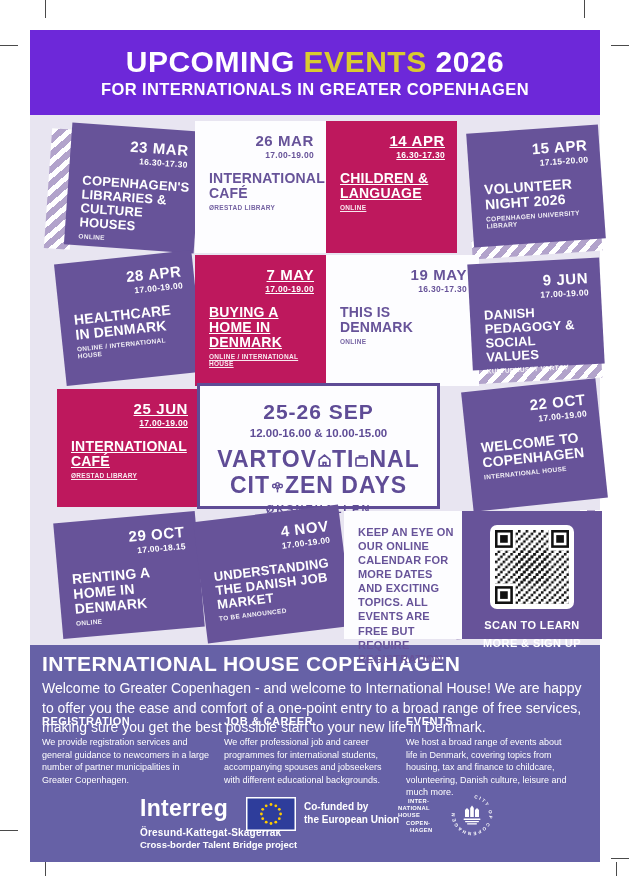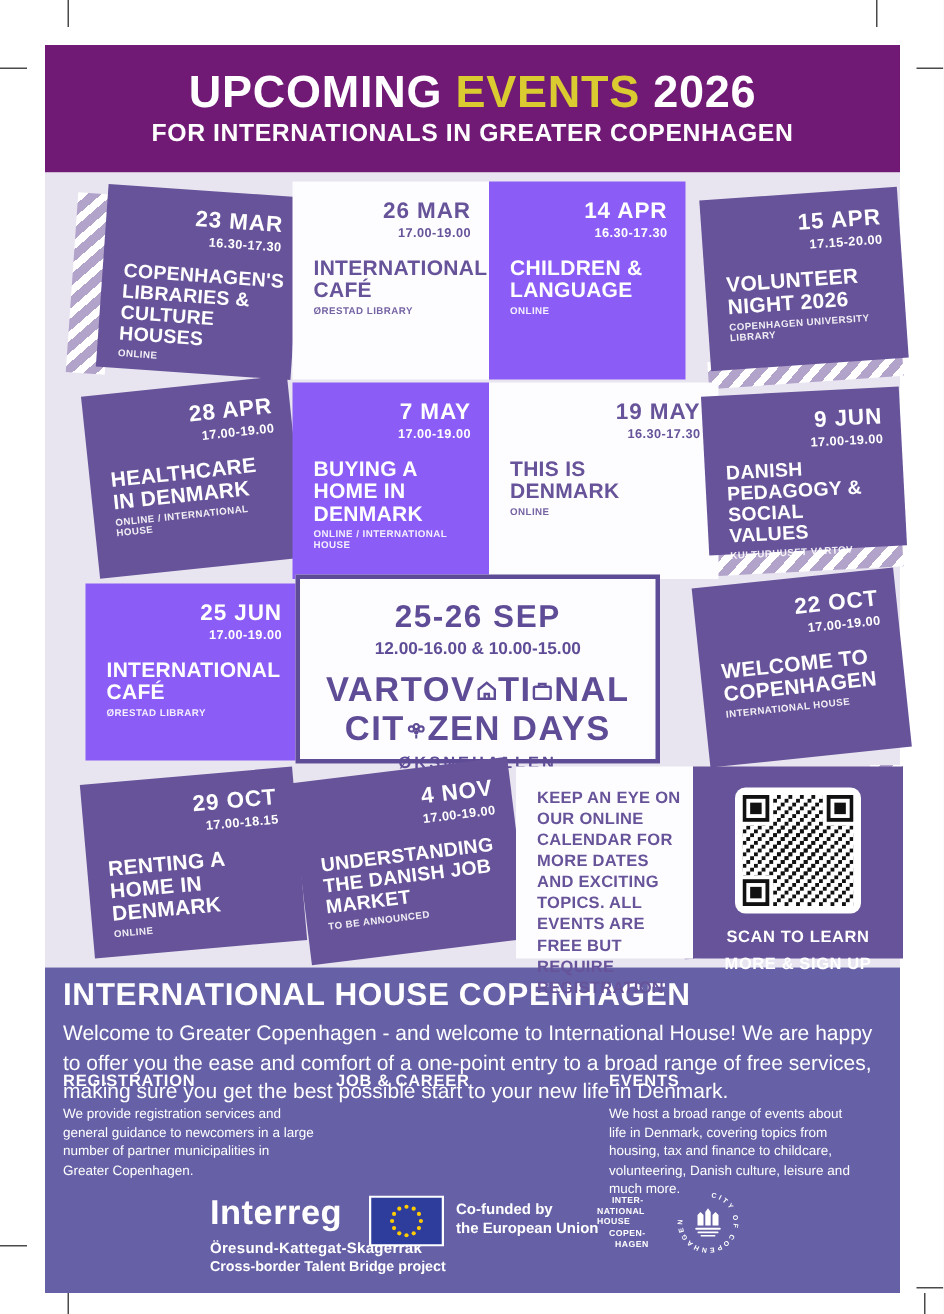--- a/index.html
+++ b/index.html
@@ -1,31 +1,31 @@
 <!DOCTYPE html>
 <html><head>
 <meta charset="utf-8">
 <style>
   html,body{margin:0;padding:0;background:#fff;}
   .page{position:relative;width:629px;height:876px;background:#ffffff;overflow:hidden;
         font-family:"Liberation Sans",sans-serif;}
   
   .crop{position:absolute;background:#4a4a4a;}
   
-  .hdr{position:absolute;left:30px;top:30px;width:570px;height:85px;background:#701a75;
+  .hdr{position:absolute;left:30px;top:30px;width:570px;height:85px;background:#6d28d9;
        color:#fff;text-align:center;}
   .hdr .t1{margin-top:17px;font-size:30px;font-weight:bold;letter-spacing:.5px;line-height:1;}
   .hdr .t1 .accent{color:#D9CB30;}
   .hdr .t2{font-size:16.5px;font-weight:bold;letter-spacing:.4px;margin-top:3px;}
   
   .board{position:absolute;left:30px;top:115px;width:570px;height:530px;background:#E8E5F1;}
   .stripes{position:absolute;background:repeating-linear-gradient(135deg,#ffffff 0 5px,#B2A3CB 5px 11px);z-index:1;}
   .card{position:absolute;box-sizing:border-box;padding:12px 12px 8px 14px;z-index:2;}
   .card.dark{background:#675399;color:#fff;}
-  .card.light{background:#8b5cf6;color:#fff;}
+  .card.light{background:#be185d;color:#fff;text-decoration:underline;}
   .card.white{background:#FDFDFF;color:#675399;}
   .card .date{font-size:15px;font-weight:bold;text-align:right;letter-spacing:.6px;line-height:1;}
   .card .time{font-size:8.5px;font-weight:bold;text-align:right;margin-top:2px;letter-spacing:.3px;}
   .card .title{font-size:14px;font-weight:bold;line-height:1.07;margin-top:11px;letter-spacing:.2px;}
   .card .title.sm{font-size:13px;}
   .card .venue{font-size:6.5px;font-weight:bold;margin-top:3px;letter-spacing:.3px;opacity:.9;}
   
   .featured{position:absolute;box-sizing:border-box;z-index:2;background:#FDFDFF;color:#5F4C96;
             border:3px solid #5F4C96;text-align:center;padding-top:14px;}
   .featured .fdate{font-size:21px;font-weight:bold;letter-spacing:1px;}
@@ -232,20 +232,21 @@
     <div class="fh">INTERNATIONAL HOUSE COPENHAGEN</div>
     <div class="fintro">Welcome to Greater Copenhagen - and welcome to International House! We are happy to offer you the ease and comfort of a one-point entry to a broad range of free services, making sure you get the best possible start to your new life in Denmark.</div>
 
     <div class="cols">
       <div class="col">
         <h3>REGISTRATION</h3>
         <p>We provide registration services and general guidance to newcomers in a large number of partner municipalities in Greater Copenhagen.</p>
       </div>
       <div class="col">
         <h3>JOB &amp; CAREER</h3>
+        <p>We offer professional job and career programmes for international students, accompanying spouses and jobseekers with different educational backgrounds.</p>
       </div>
       <div class="col">
         <h3>EVENTS</h3>
         <p>We host a broad range of events about life in Denmark, covering topics from housing, tax and finance to childcare, volunteering, Danish culture, leisure and much more.</p>
       </div>
     </div>
 
     <div class="logos">
       <div class="interreg">
         <div class="brand">Interreg</div>

